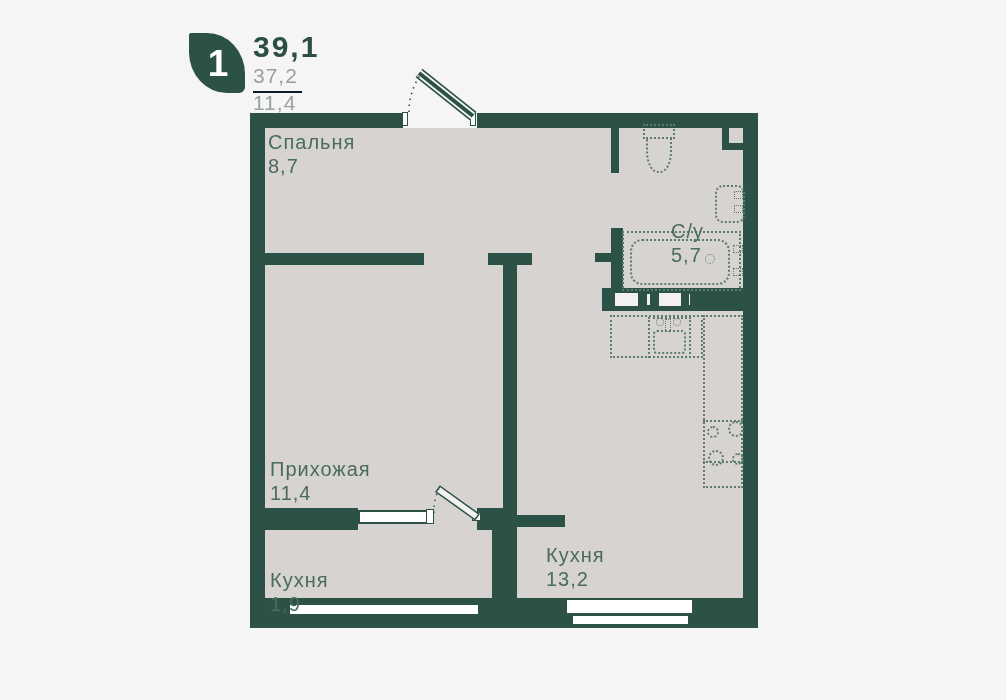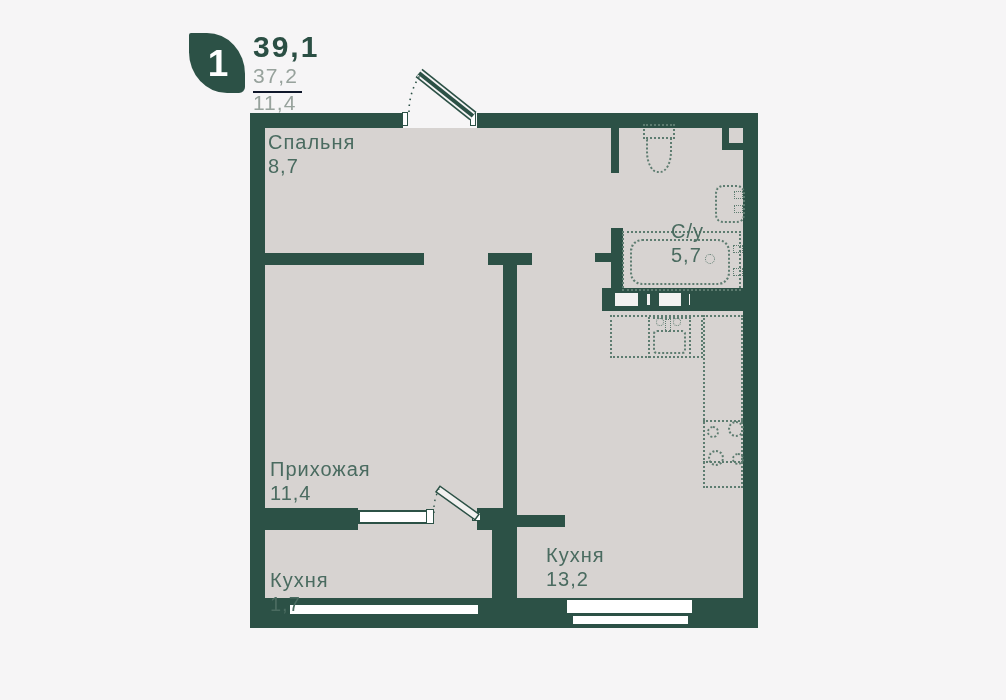--- a/index.html
+++ b/index.html
@@ -147,18 +147,18 @@
 <div class="abs room-label" style="left:671px;top:191px;margin-top:28px;">
   <div>С/у</div>
   <div>5,7</div>
 </div>
 <div class="abs room-label" style="left:270px;top:457px;">
   <div>Прихожая</div>
   <div>11,4</div>
 </div>
 <div class="abs room-label" style="left:270px;top:568px;">
   <div>Кухня</div>
-  <div>1,7</div>
+  <div>1,9</div>
 </div>
 <div class="abs room-label" style="left:546px;top:543px;">
   <div>Кухня</div>
   <div>13,2</div>
 </div>
 
 </body></html>

